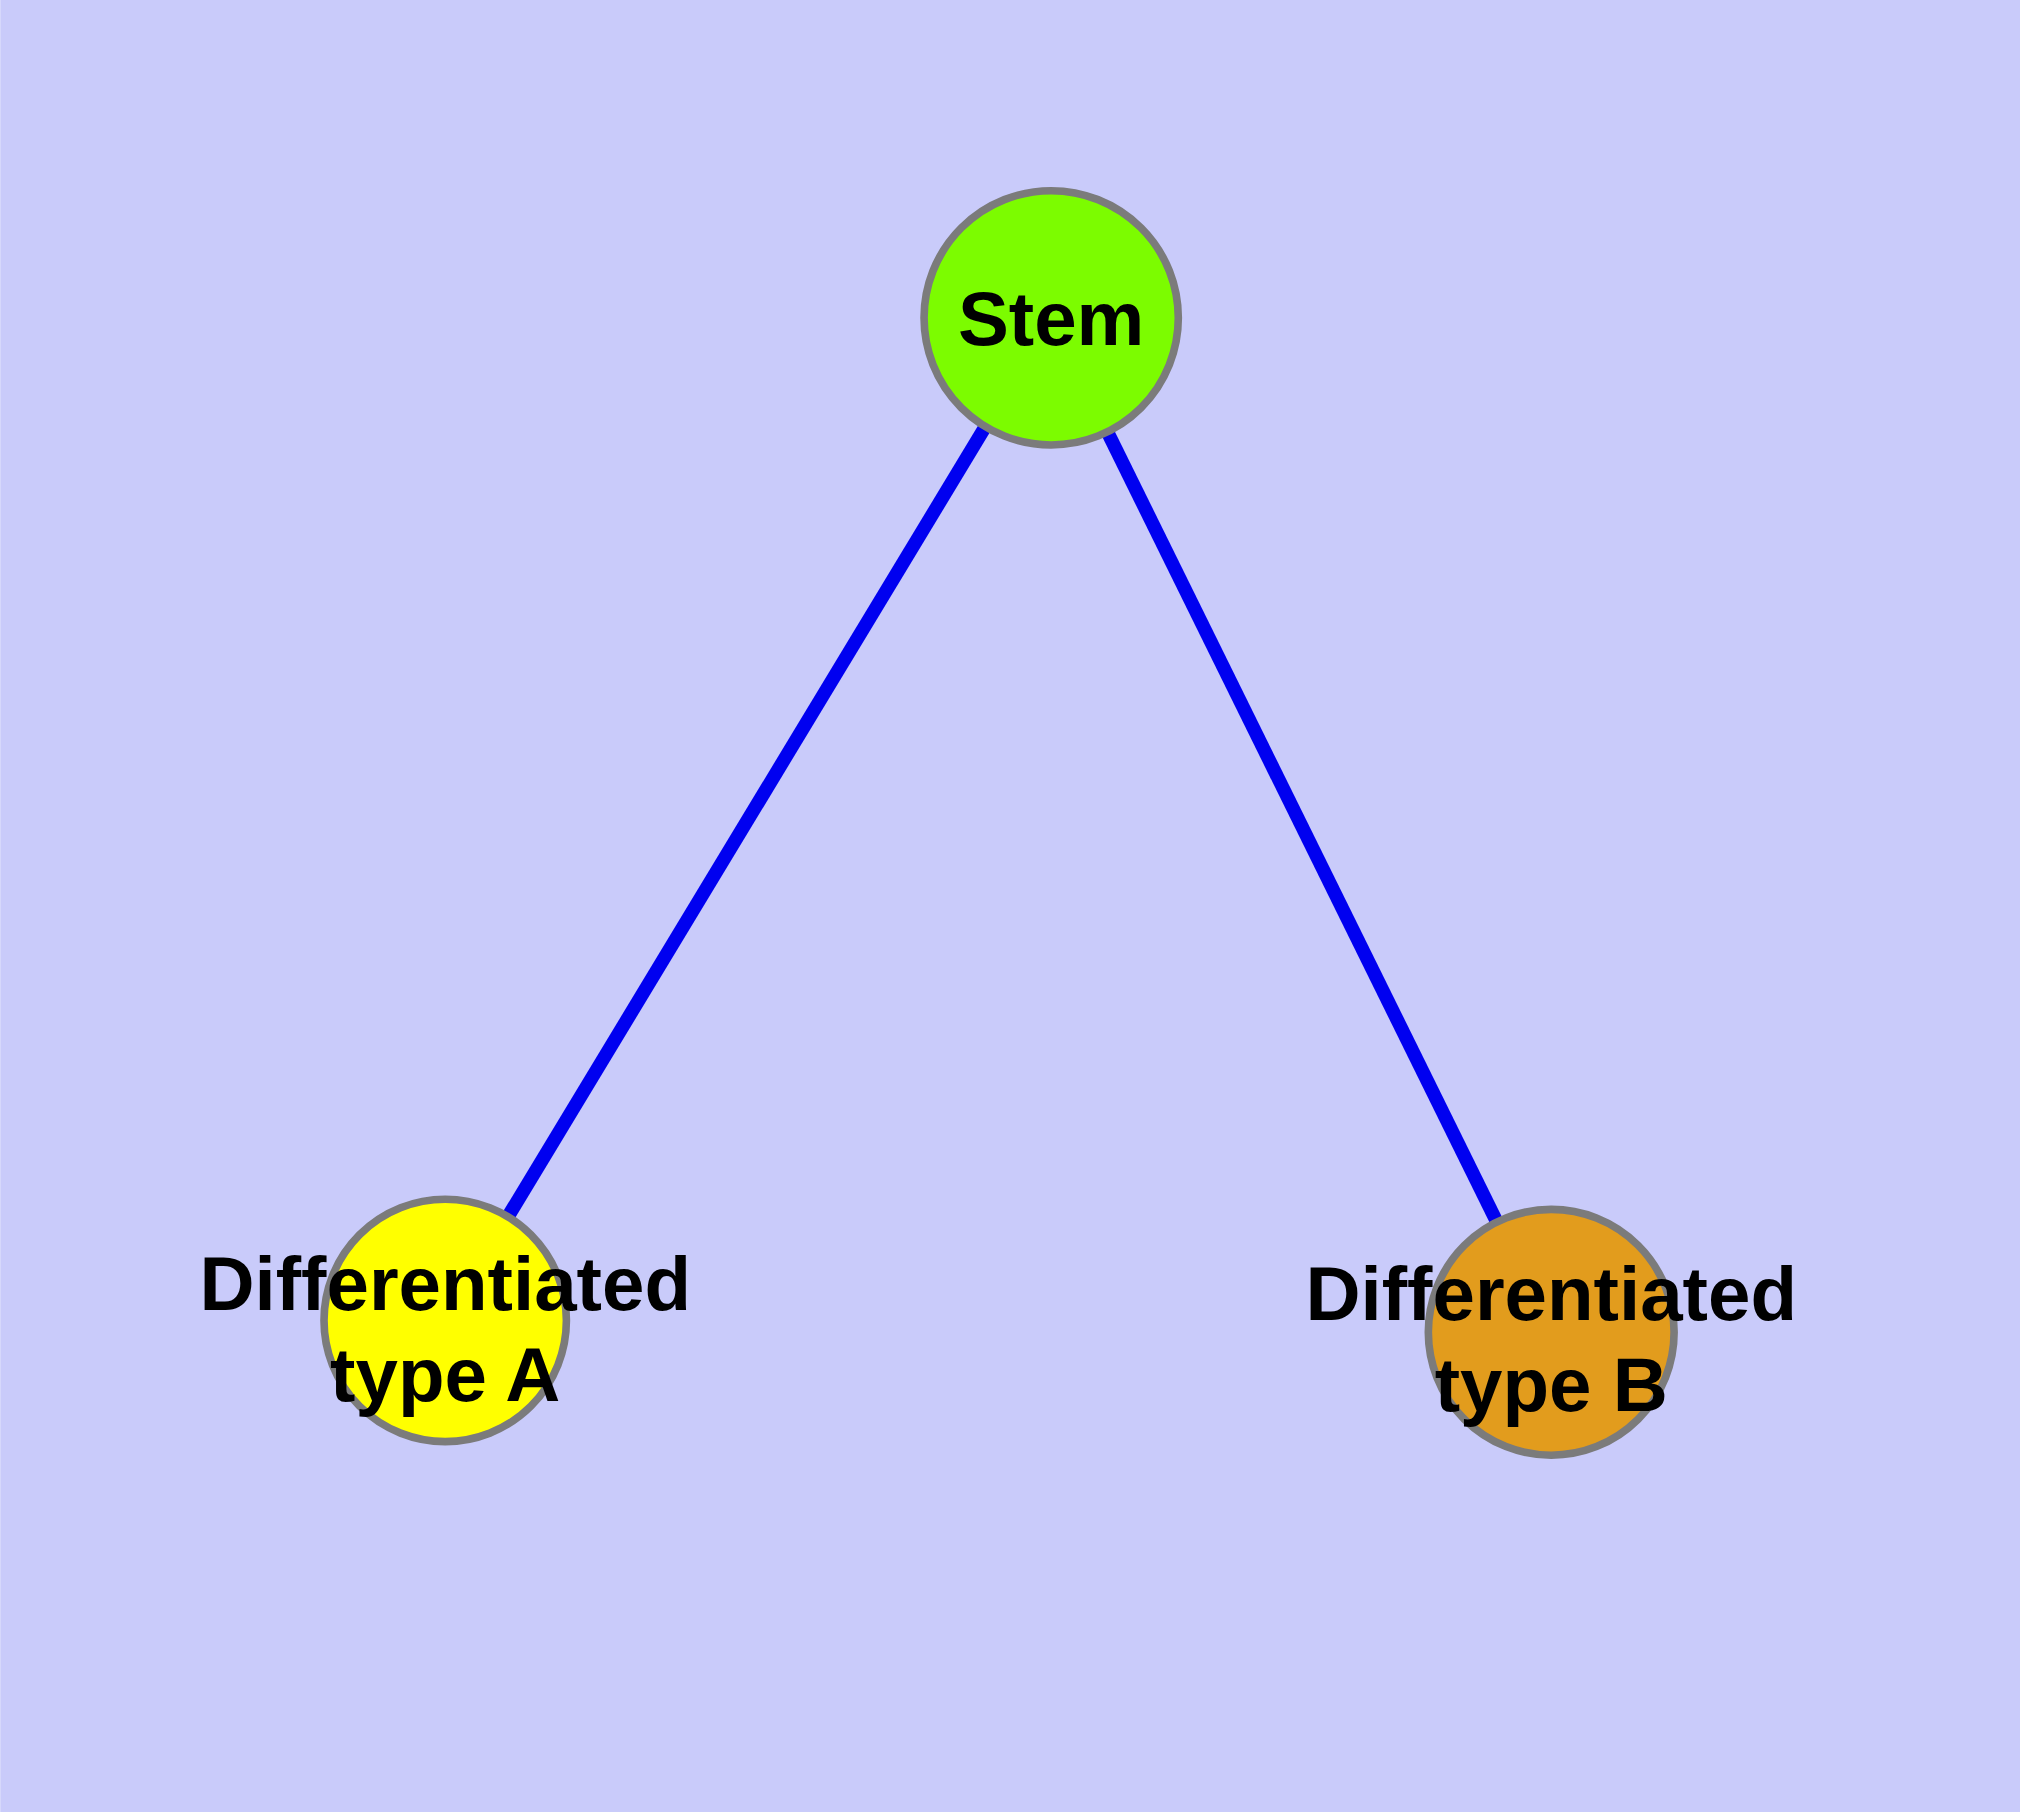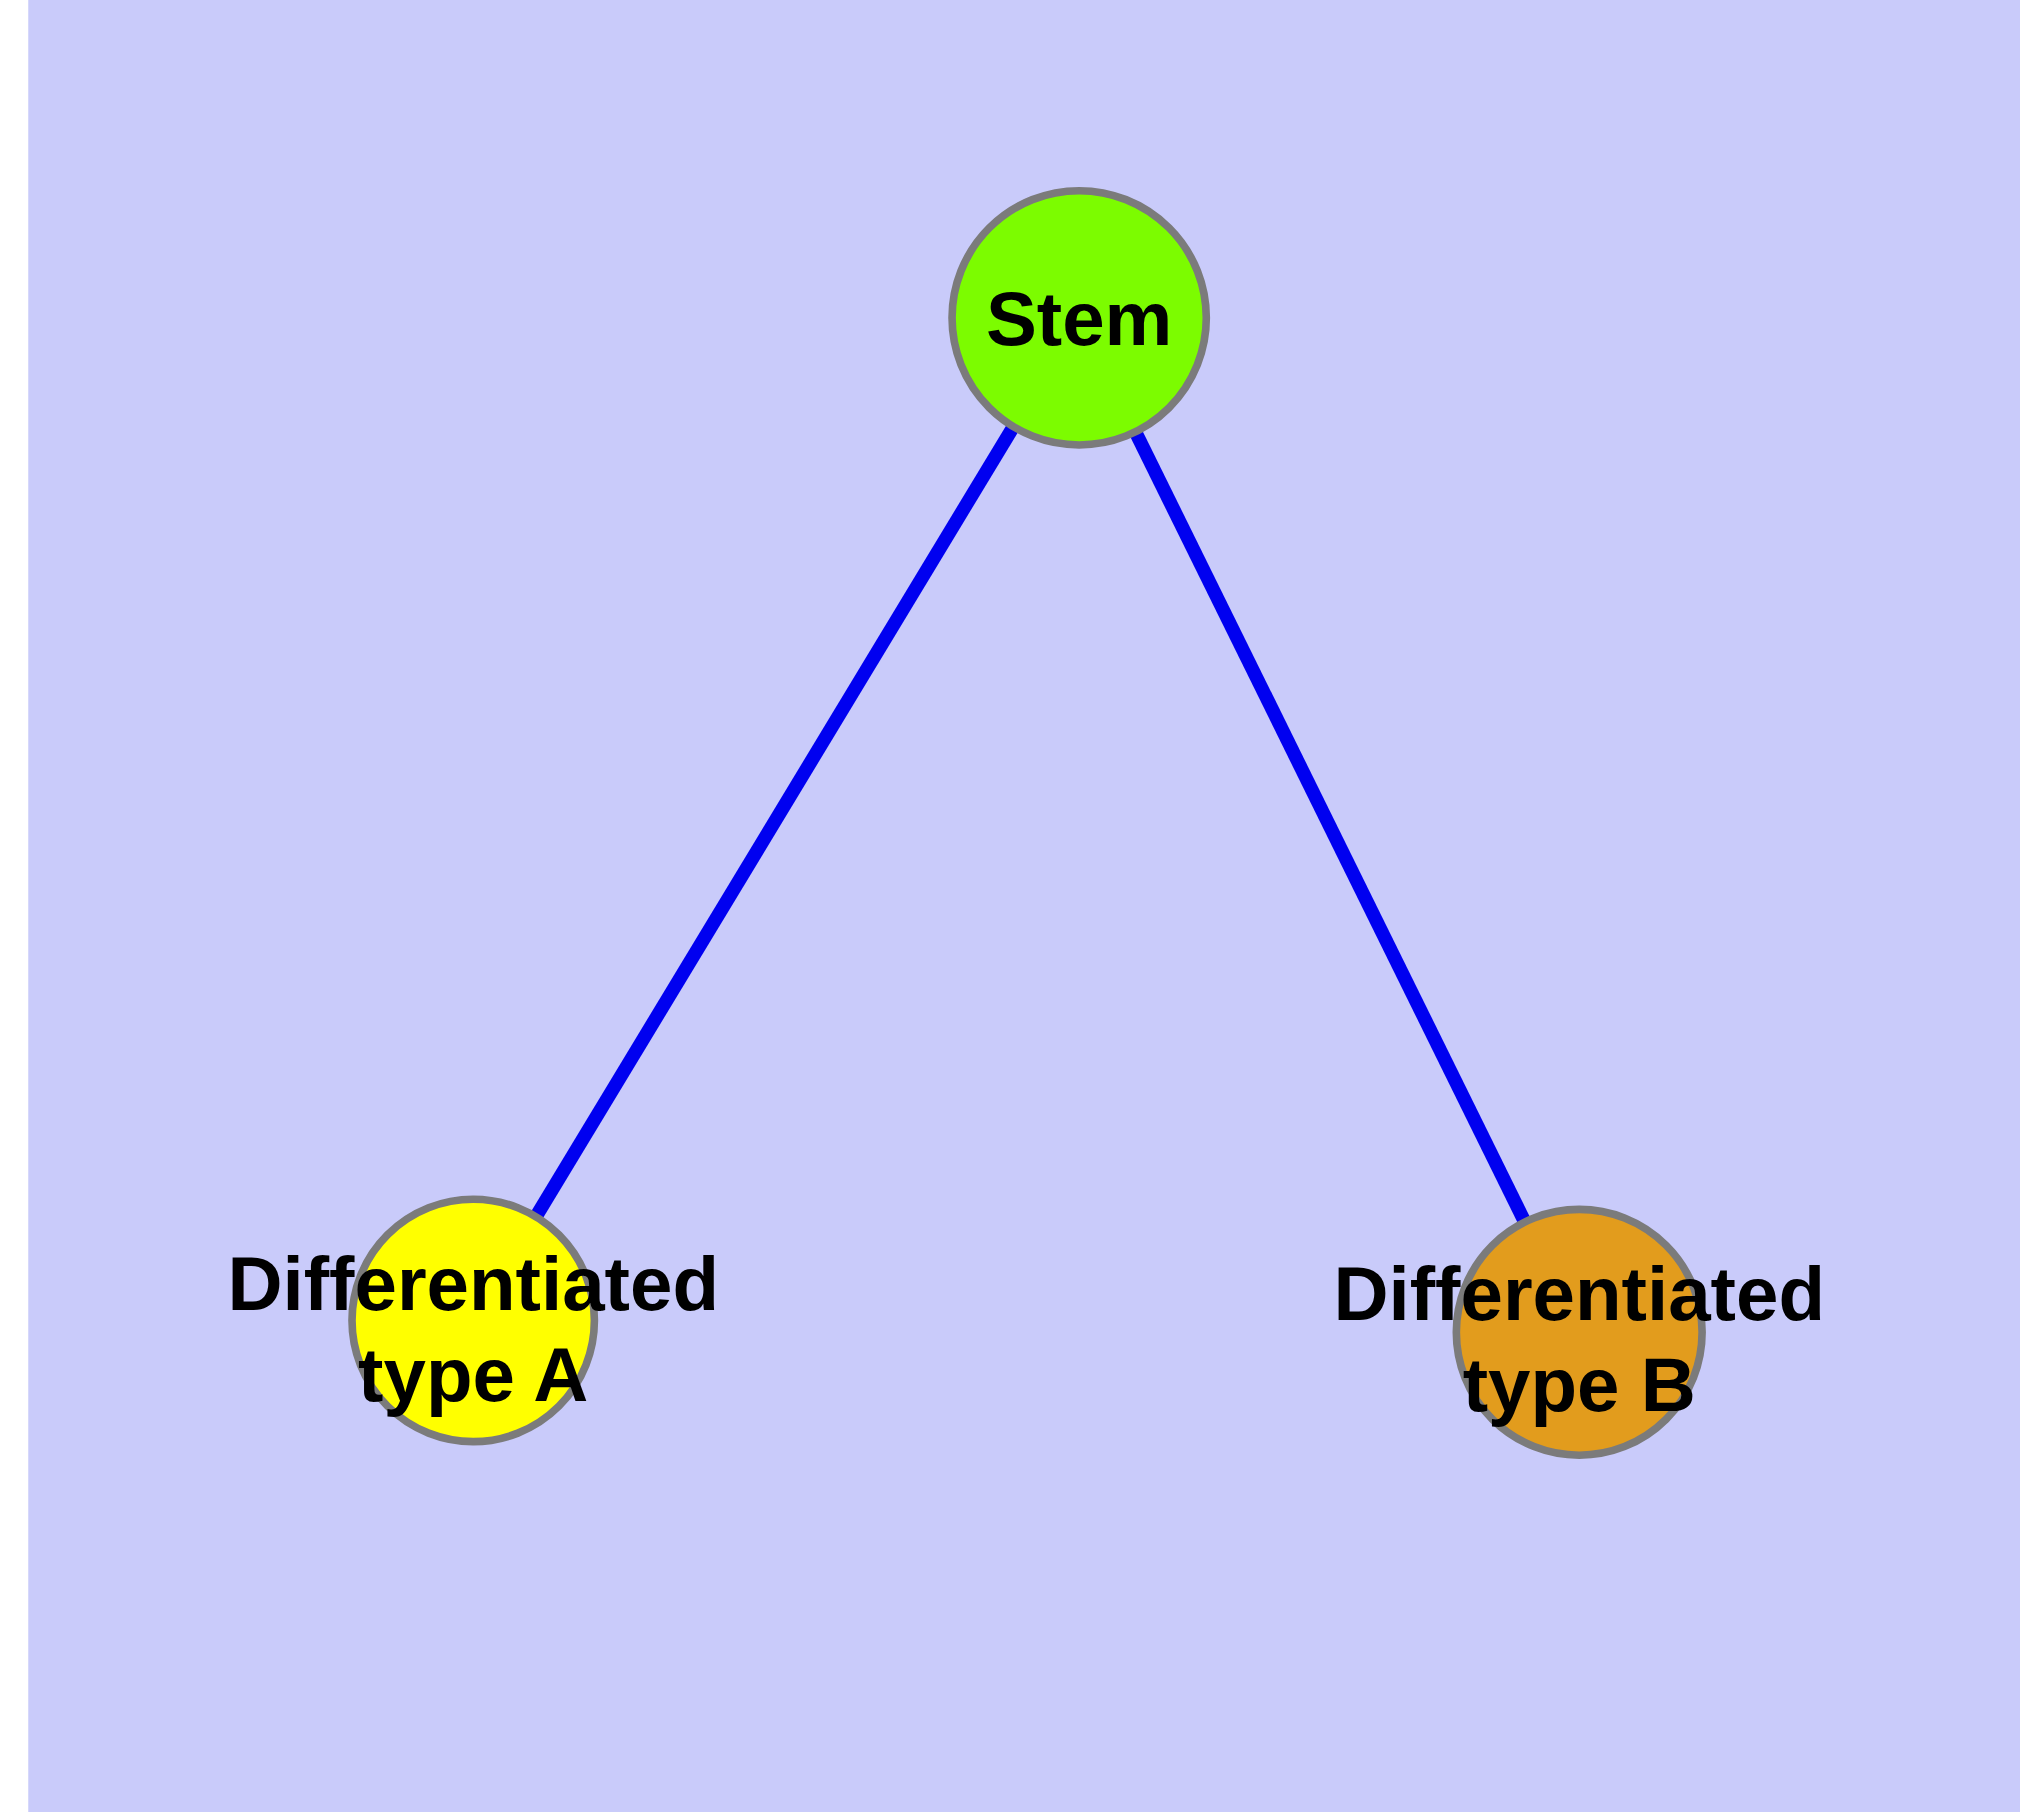--- a/index.html
+++ b/index.html
@@ -6,21 +6,20 @@
     margin: 0;
     padding: 0;
     width: 2021px;
     height: 1812px;
     overflow: hidden;
     font-family: "Liberation Sans", sans-serif;
   }
   .canvas-wrap {
     width: 1669px;
     height: 1812px;
-    padding-left: 28px;
   }
   svg.graph {
     display: block;
     width: 2021px;
     height: 1812px;
   }
   .edge {
     stroke-width: 16px;
     fill: none;
     stroke-linecap: butt;

